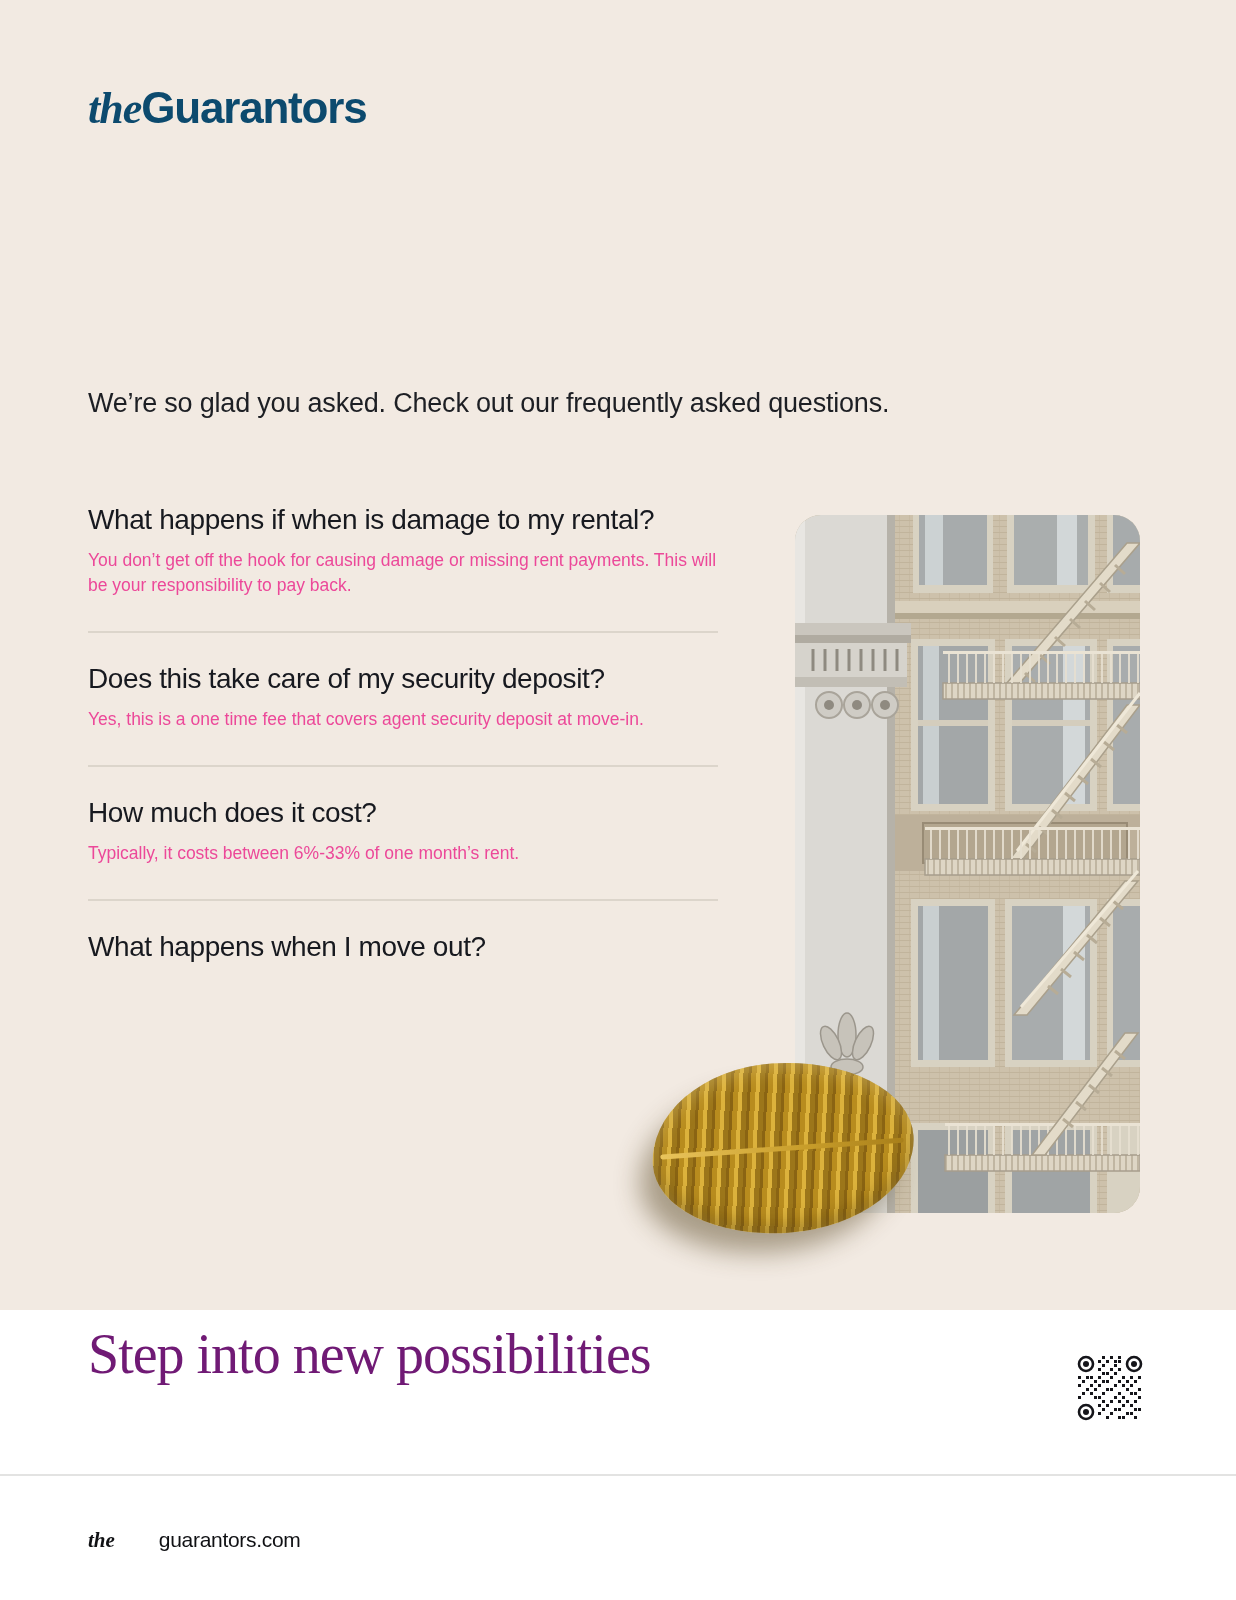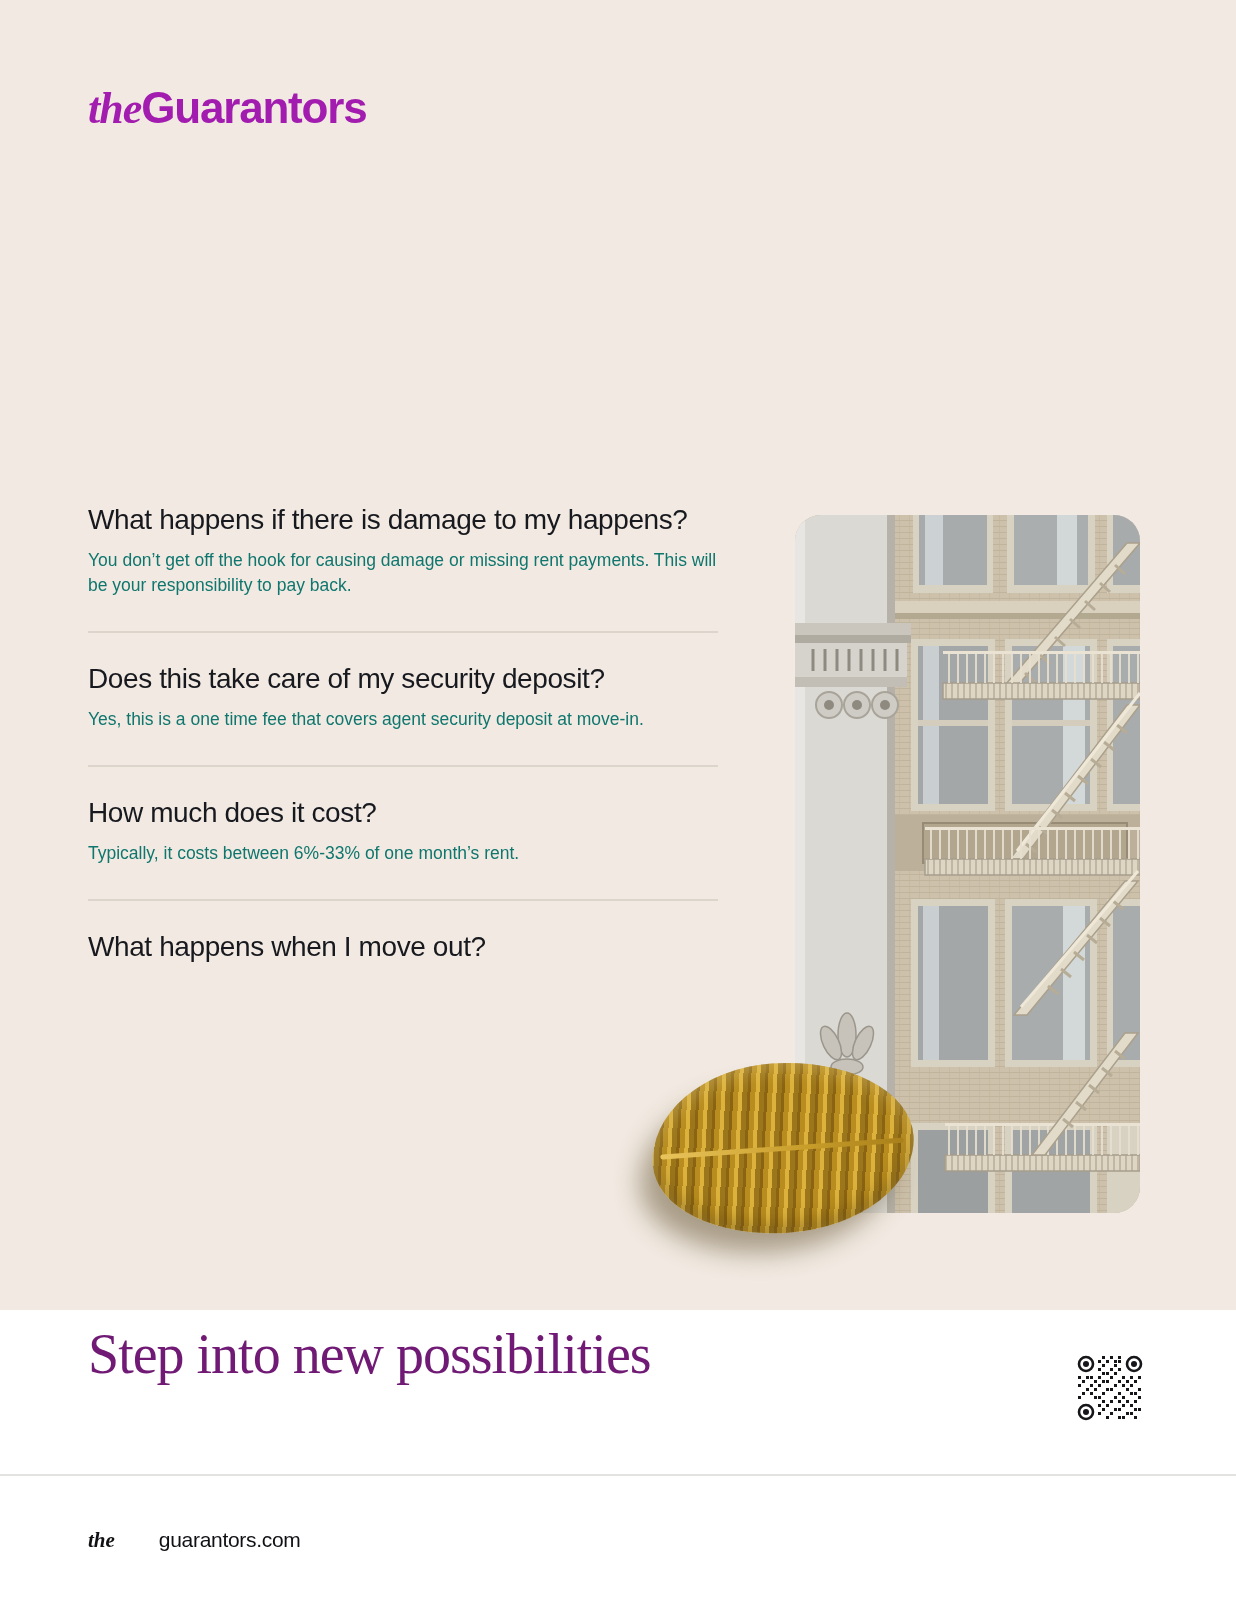--- a/index.html
+++ b/index.html
@@ -4,34 +4,34 @@
 <style>
   * { margin:0; padding:0; box-sizing:border-box; }
   html,body { background:#e9e9e9; }
   .page {
     position:relative; width:1236px; height:1600px; margin:0 auto;
     background:#ffffff; overflow:hidden;
     font-family:"Liberation Sans","DejaVu Sans",sans-serif; color:#16181d;
   }
   .cream { position:absolute; left:0; top:0; width:1236px; height:1310px; background:#f2eae2; }
 
-  .logo { position:absolute; left:88px; top:86px; font-size:44px; line-height:1; color:#a21caf; white-space:nowrap; }
+  .logo { position:absolute; left:88px; top:86px; font-size:44px; line-height:1; color:#0c4a6e; white-space:nowrap; }
   .logo .the { font-family:"Liberation Serif","DejaVu Serif",serif; font-style:italic; font-weight:600; letter-spacing:-1px; }
   .logo .name { font-family:"Liberation Sans","DejaVu Sans",sans-serif; font-weight:700; letter-spacing:-1.2px; }
 
   .h1 {
     position:absolute; left:86px; top:246px; width:760px;
     font-family:"Liberation Serif","DejaVu Serif",serif; font-weight:500;
     font-size:88px; line-height:1.05; letter-spacing:-2px; color:#1a1d24;
   }
   .subtitle { position:absolute; left:88px; top:388px; font-size:27px; letter-spacing:-0.2px; color:#1d1f24; }
 
   .faq { position:absolute; left:88px; top:502px; width:630px; }
   .faq-q { font-size:28px; font-weight:500; letter-spacing:-0.4px; color:#17191f; line-height:36px; }
-  .faq-a { margin-top:10px; font-size:17.5px; line-height:25px; color:#0f766e; }
+  .faq-a { margin-top:10px; font-size:17.5px; line-height:25px; color:#ec4899; }
   .faq-div { border:none; height:2px; background:#dcd5cb; margin-top:33px; }
   .faq-item + .faq-item .faq-q { margin-top:28px; }
 
   .photo {
     position:absolute; left:795px; top:515px; width:345px; height:698px;
     border-radius:26px; overflow:hidden; background:#cfc4b0;
   }
   .photo svg { display:block; width:100%; height:100%; }
 
   .leaf {
@@ -63,24 +63,25 @@
 </head>
 <body>
 
 <div class="page">
   <div class="cream"></div>
 
   <div class="logo">
     <span class="the">the</span><span class="name">Guarantors</span>
   </div>
 
+  <p class="subtitle">We’re so glad you asked. Check out our frequently asked questions.</p>
 
   <div class="faq">
     <div class="faq-item">
-      <div class="faq-q">What happens if there is damage to my happens?</div>
+      <div class="faq-q">What happens if when is damage to my rental?</div>
       <div class="faq-a">You don’t get off the hook for causing damage or missing rent payments. This will be your responsibility to pay back.</div>
       <hr class="faq-div">
     </div>
     <div class="faq-item">
       <div class="faq-q">Does this take care of my security deposit?</div>
       <div class="faq-a">Yes, this is a one time fee that covers agent security deposit at move-in.</div>
       <hr class="faq-div">
     </div>
     <div class="faq-item">
       <div class="faq-q">How much does it cost?</div>

